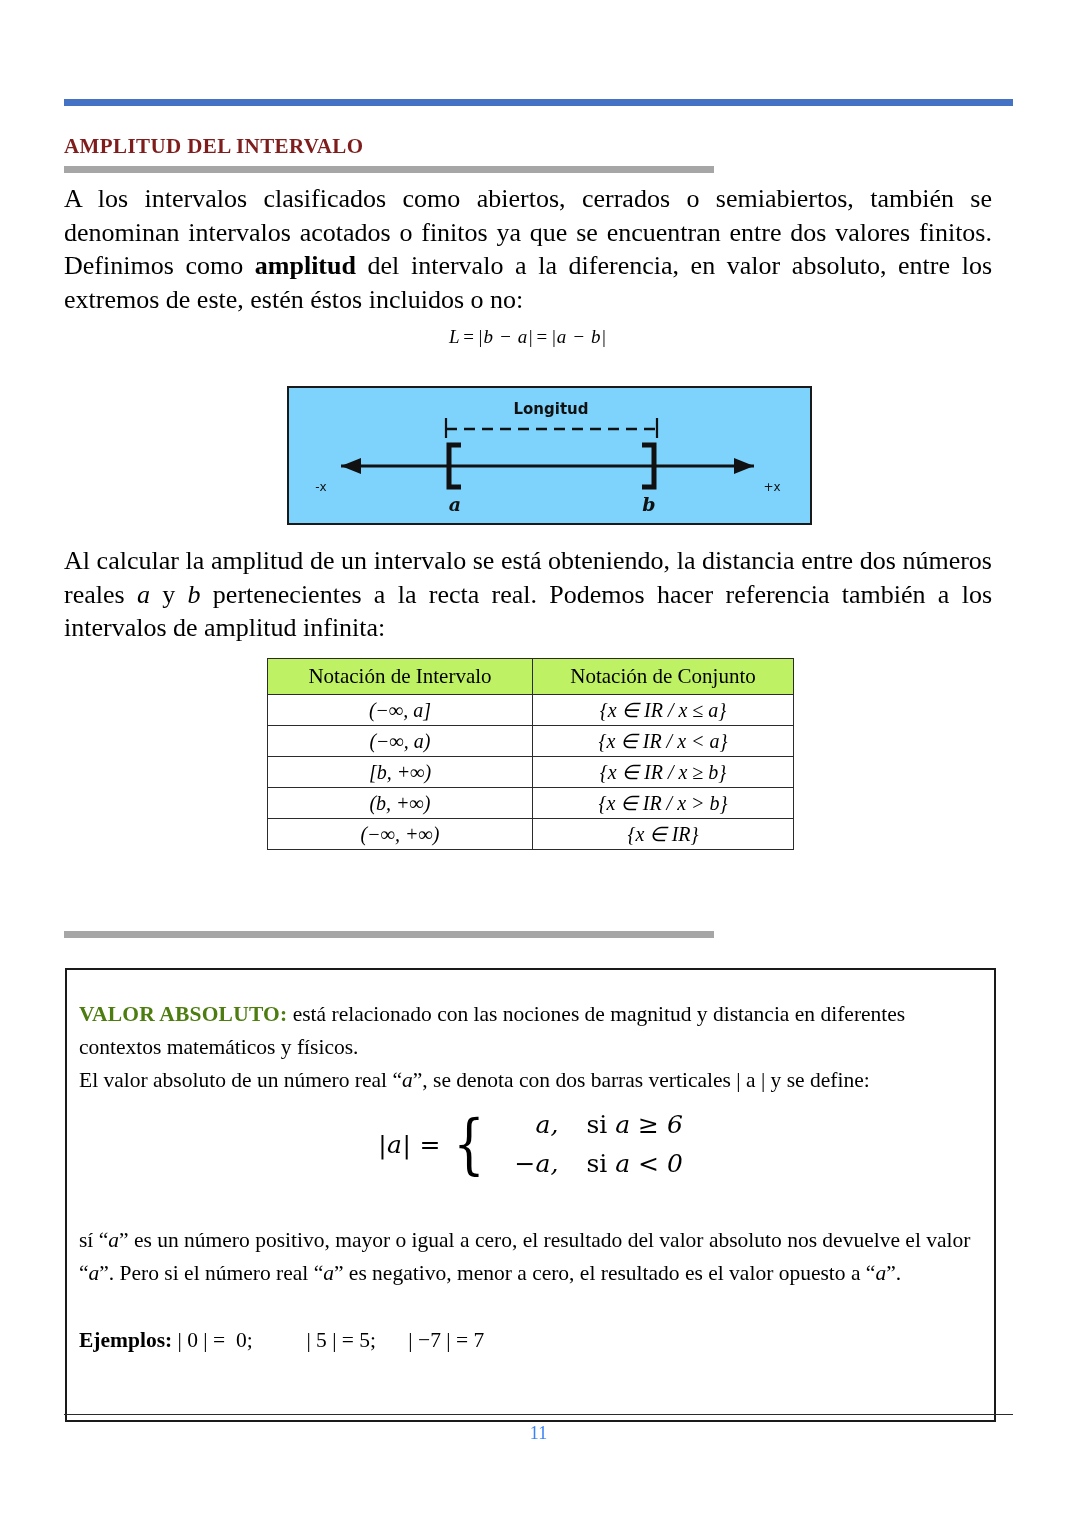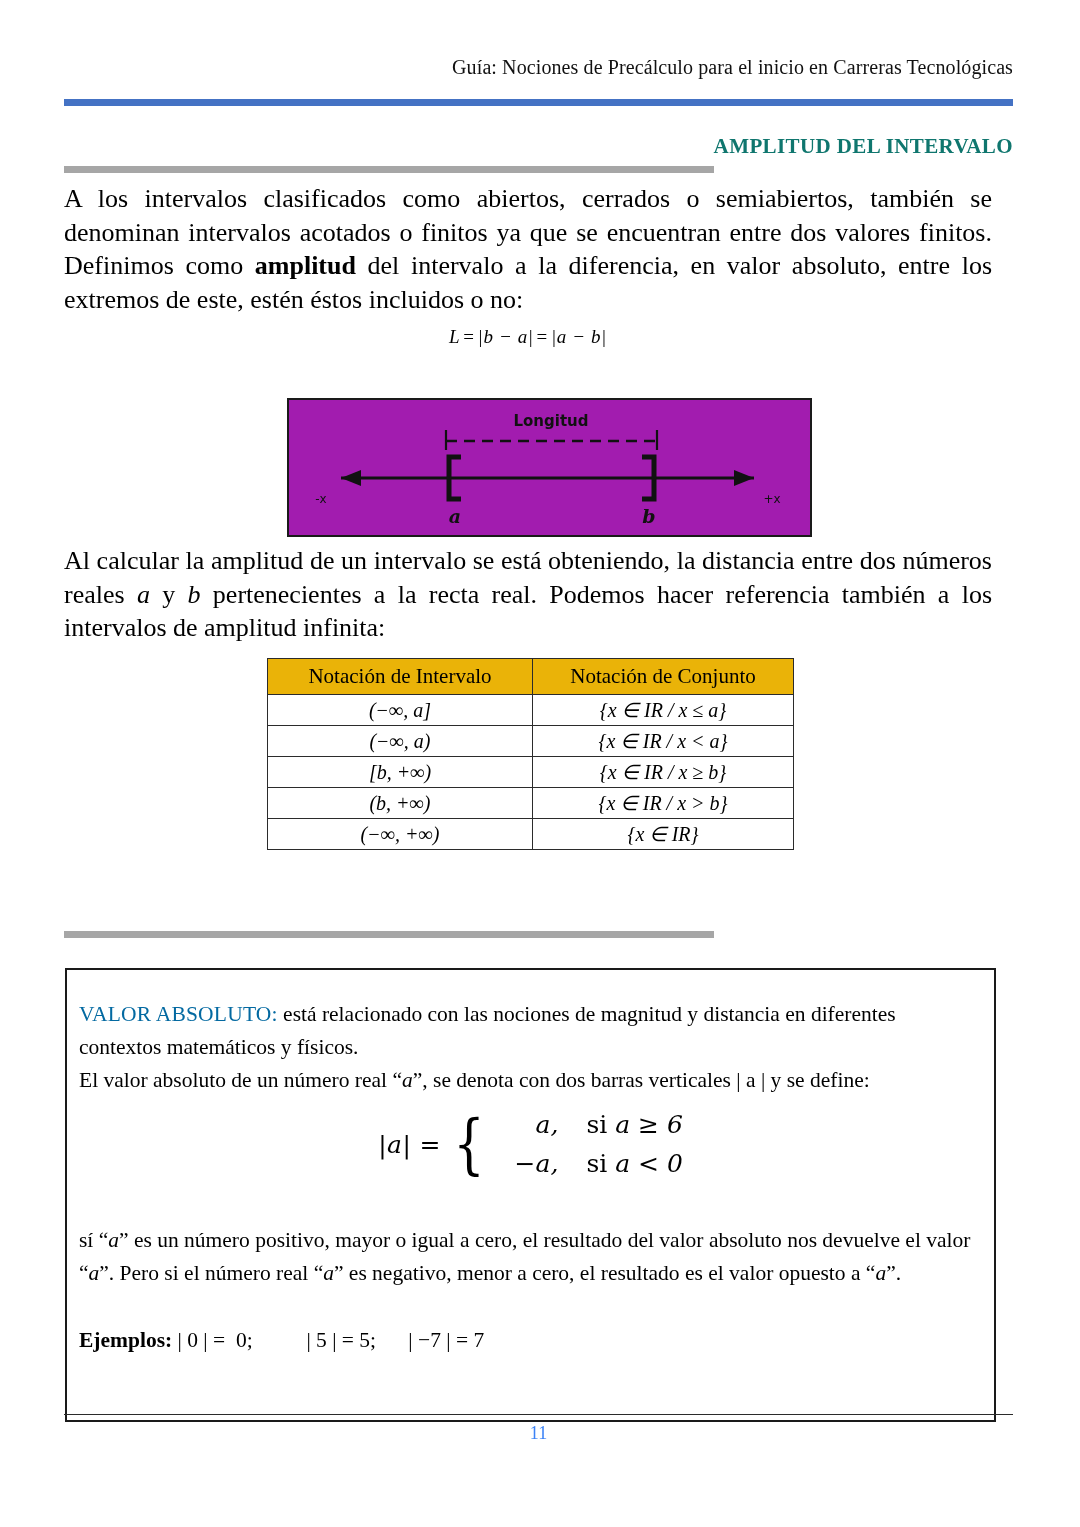--- a/index.html
+++ b/index.html
@@ -42,25 +42,25 @@
     width: 949px;
     height: 7px;
     background: #4472c4;
   }
 
   
   .section-title {
     position: absolute;
     left: 64px;
     width: 949px;
-    text-align: right;
+    text-align: left;
     font-weight: bold;
     font-size: 21px;
     letter-spacing: .4px;
-    color: #0f766e;
+    color: #7f1d1d;
   }
   #amplitud-title { top: 134px; }
   #valor-title    { top: 896px; }
 
   .rule-gray {
     position: absolute;
     left: 64px;
     width: 650px;
     height: 7px;
     background: #a6a6a6;
@@ -97,43 +97,42 @@
   .formula-L .op  { font-style: normal; padding: 0 3px; }
 
   
   .figure-box {
     position: absolute;
     left: 287px;
     top: 386px;
     width: 521px;
     height: 135px;
     border: 2px solid #1a1a1a;
-    background: #a21caf;
-    margin-top: 12px;
+    background: #7dd3fc;
   }
   .fig-svg { display: block; }
 
   
   .interval-table {
     position: absolute;
     left: 267px;
     top: 658px;
     border-collapse: collapse;
     font-size: 20px;
   }
   .interval-table th,
   .interval-table td {
     border: 1.5px solid #2b2b2b;
     text-align: center;
     padding: 3px 6px;
     height: 24px;
     font-weight: normal;
   }
   .interval-table thead th {
-    background: #eab308;
+    background: #bef264;
     font-size: 21px;
     padding: 5px 6px;
   }
   .interval-table td.col-a { width: 252px; }
   .interval-table td.col-b { width: 248px; }
   .interval-table td { font-style: italic; }
 
   
   .frame-box {
     position: absolute;
@@ -155,22 +154,22 @@
     position: absolute;
     left: 0;
     width: 903px;
     font-size: 21.5px;
     line-height: 33px;
     text-align: left;
   }
   #box-para-1 { top: 28px; }
   #box-para-2 { top: 254px; }
   .lead-blue {
-    color: #0369a1;
-    font-weight: normal;
+    color: #4d7c0f;
+    font-weight: bold;
     letter-spacing: .2px;
   }
 
   
   .piecewise {
     position: absolute;
     left: 0;
     top: 140px;
     width: 903px;
     display: flex;
@@ -231,21 +230,20 @@
     text-align: center;
     font-size: 18px;
     color: #3b82f6;
   }
 </style>
 </head>
 <body>
 
 <div class="page">
 
-  <div class="doc-header">Guía: Nociones de Precálculo para el inicio en Carreras Tecnológicas</div>
   <div class="rule-blue"></div>
 
   <div class="section-title" id="amplitud-title">AMPLITUD DEL INTERVALO</div>
   <div class="rule-gray" id="rule-gray-1"></div>
 
   <div class="para" id="para-1"><span>A los intervalos clasificados como abiertos, cerrados o semiabiertos, también se denominan intervalos acotados o finitos ya que se encuentran entre dos valores finitos. Definimos como </span><b>amplitud</b><span> del intervalo a la diferencia, en valor absoluto, entre los extremos de este, estén éstos incluidos o no:</span></div>
 
   <div class="formula-L"><span>L</span><span class="op">=</span><span>|b − a|</span><span class="op">=</span><span>|a − b|</span></div>
 
   <div class="figure-box">

